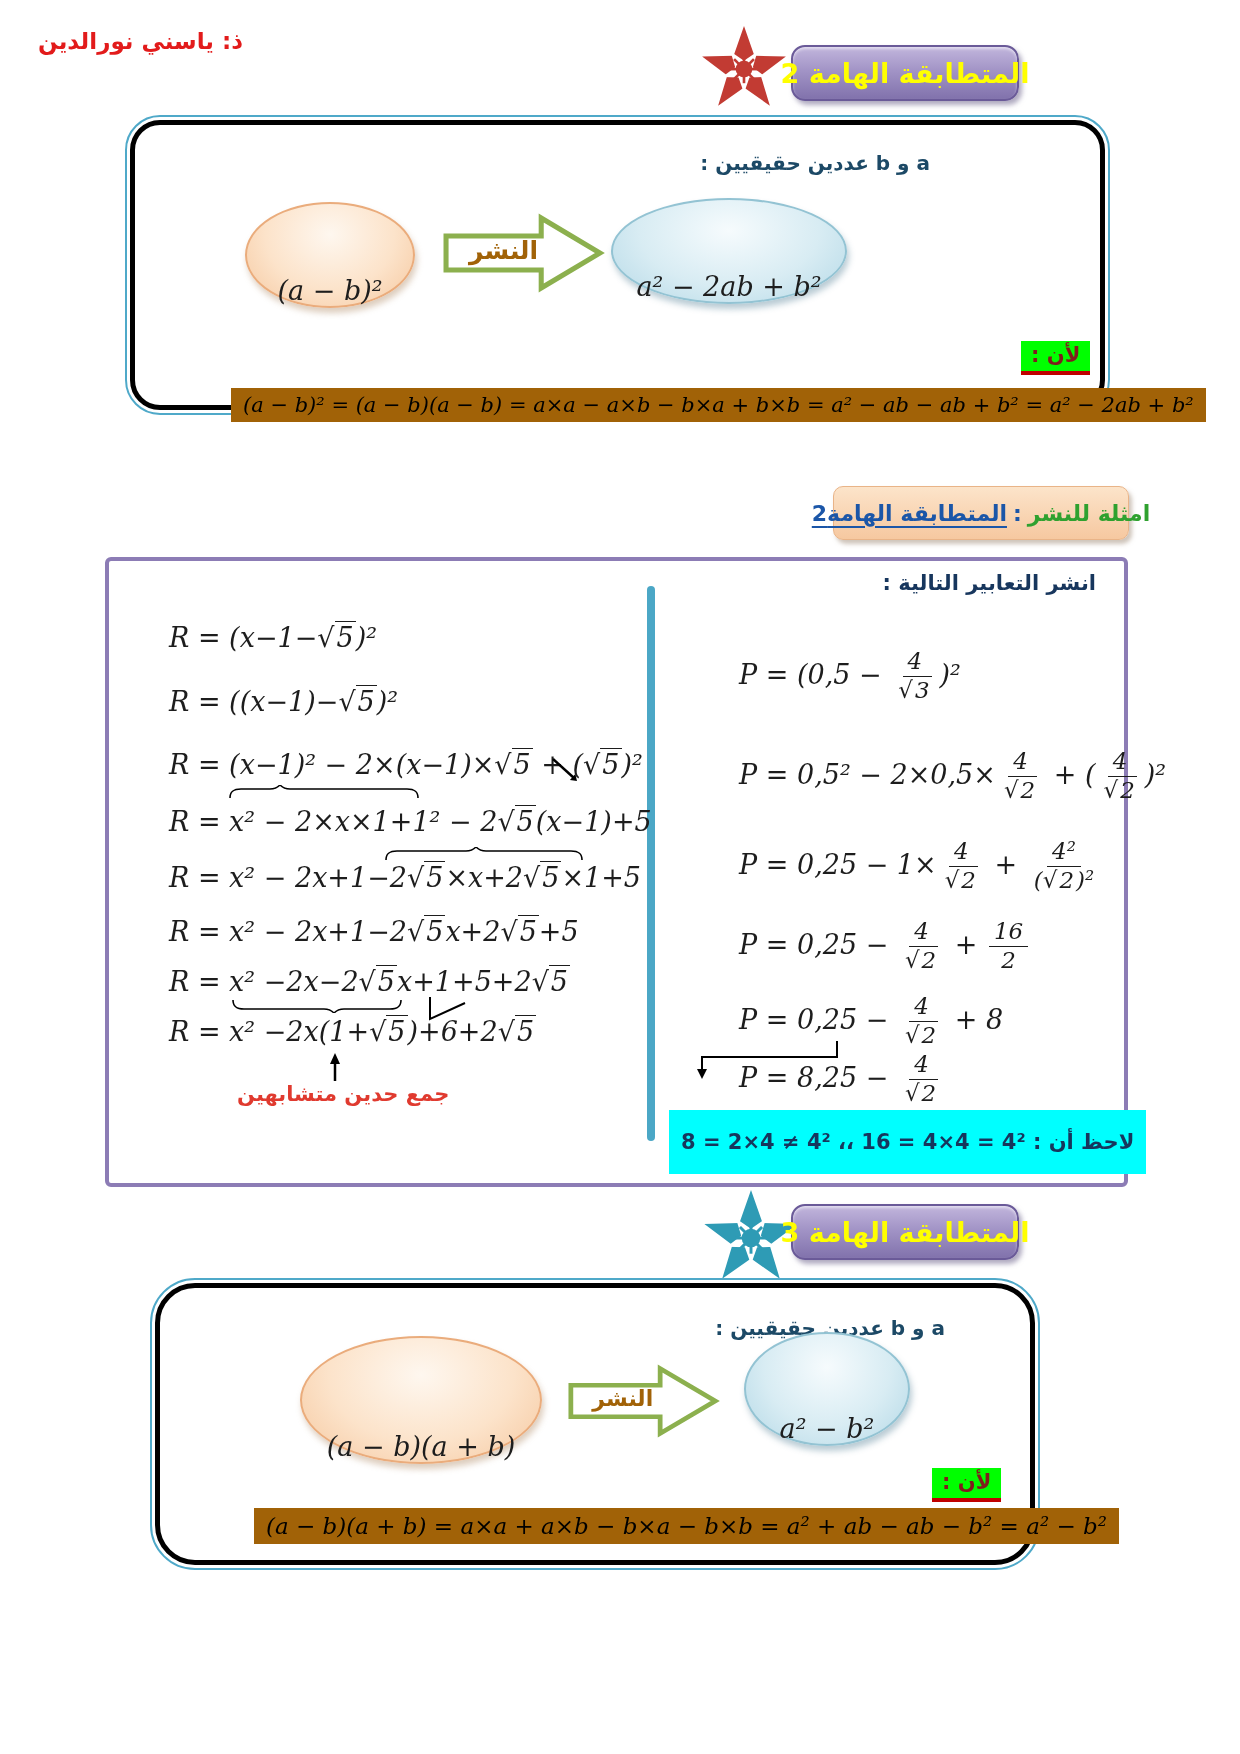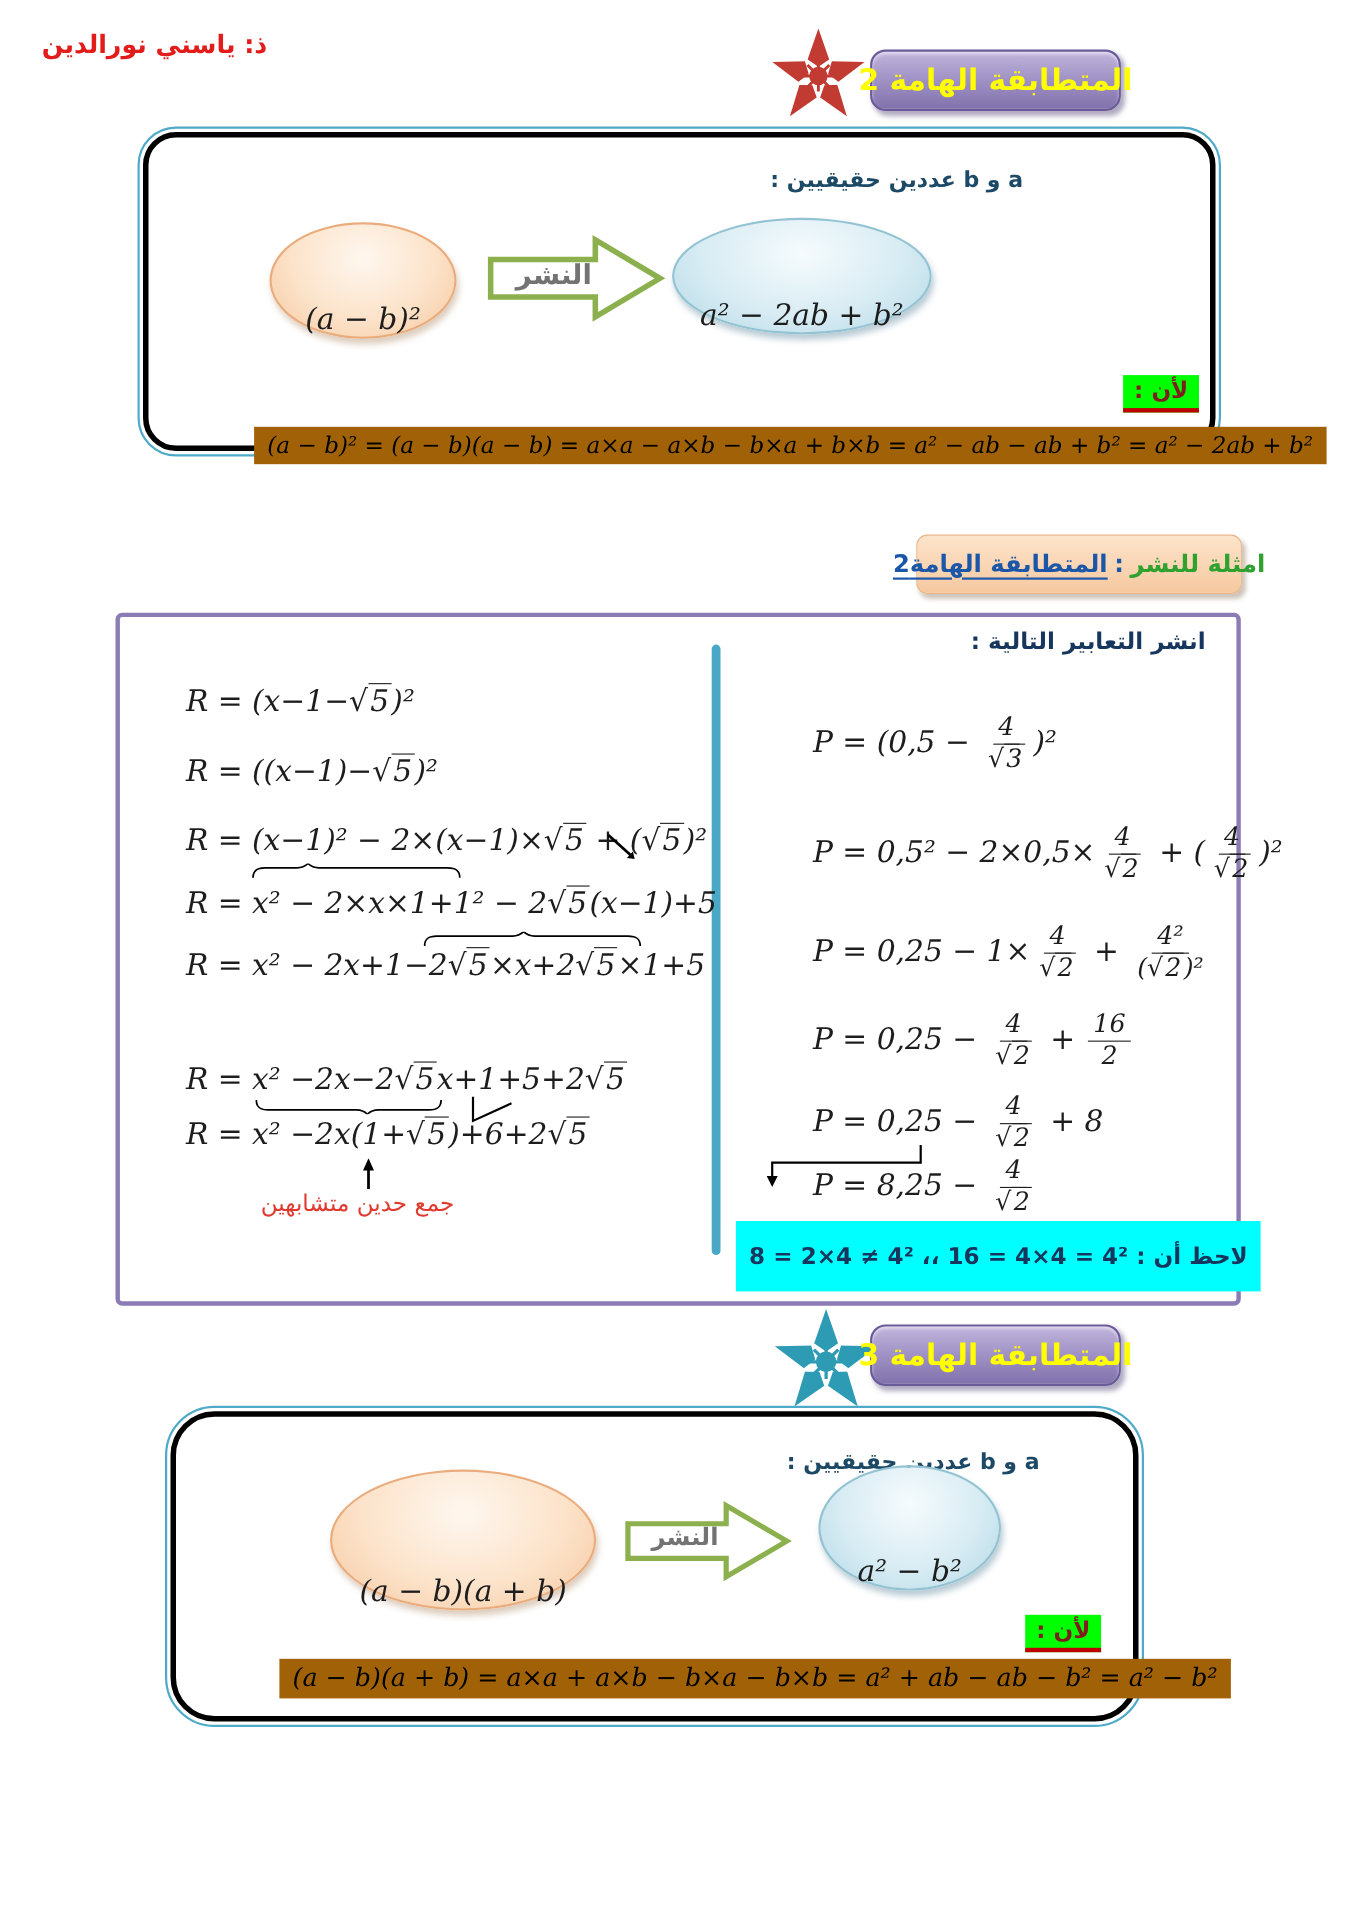--- a/index.html
+++ b/index.html
@@ -28,21 +28,21 @@
           border:2px solid #EAAC7C;box-shadow:2px 5px 6px rgba(170,130,90,.4);}
   .blue{background:radial-gradient(ellipse at 50% 30%,#F6FBFD 0%,#D8ECF3 55%,#B3D8E6 100%);
         border:2px solid #93C3D3;box-shadow:2px 5px 6px rgba(100,140,160,.45);}
 
   .math{font-family:"DejaVu Serif",serif;font-style:italic;color:#1d1d1d;}
   .ellipse .math{font-size:27px;white-space:nowrap;}
 
   .blockarrow{position:absolute;}
   .blockarrow svg{position:absolute;left:0;top:0;}
   .arrowlabel{position:absolute;left:16%;top:46%;transform:translateY(-50%);
-              color:#737373;font-weight:bold;font-size:25px;}
+              color:#a16207;font-weight:bold;font-size:25px;}
 
   .because{position:absolute;background:#00FF00;color:#7f1d1d;font-weight:bold;font-size:21px;
            padding:2px 10px 4px;border-bottom:4px solid #C00000;white-space:nowrap;}
 
   .proof{position:absolute;background:#a16207;color:#000;padding:5px 12px;white-space:nowrap;
          font-family:"DejaVu Serif",serif;font-style:italic;}
 
   .exbanner{position:absolute;display:flex;align-items:center;justify-content:center;gap:6px;
             background:linear-gradient(180deg,#FCE4CA,#F6C8A0);border-radius:10px;border:1px solid #E9B488;
             box-shadow:3px 4px 4px rgba(160,140,120,.5);font-size:22px;font-weight:bold;white-space:nowrap;}
@@ -55,21 +55,21 @@
   .divider{position:absolute;width:8px;background:#4BA7C6;border-radius:4px;}
 
   .eq{position:absolute;font-size:27px;white-space:nowrap;}
   .frac{display:inline-flex;flex-direction:column;align-items:center;vertical-align:middle;
         margin:0 3px;line-height:1.12;font-size:23px;font-style:italic;}
   .frac .num{padding:0 5px 1px;border-bottom:1.7px solid currentColor;}
   .frac .den{padding:1px 5px 0;}
   .sqrt{white-space:nowrap;}
   .sqrt .rad{border-top:1.7px solid currentColor;padding:0 2px;}
 
-  .rednote{position:absolute;color:#E03A2F;font-weight:normal;font-size:21px;white-space:nowrap;}
+  .rednote{position:absolute;color:#E03A2F;font-weight:bold;font-size:21px;white-space:nowrap;}
   .observe{position:absolute;background:#00FFFF;color:#17365D;font-weight:bold;font-size:21px;
            padding:20px 12px;white-space:nowrap;}
   .deco{position:absolute;line-height:0;}
 </style>
 </head>
 <body>
 
 <div id="page">
 
   <div class="author" style="left:38px;top:28px" dir="rtl">ذ: ياسني نورالدين</div>
@@ -121,20 +121,21 @@
 
   <div class="purplebox" style="left:105px;top:557px;width:1023px;height:630px">
     <div class="extitle" style="right:28px;top:10px" dir="rtl">انشر التعابير التالية :</div>
     <div class="divider" style="left:538px;top:25px;height:555px"></div>
 
     <div class="math eq" style="left:60px;top:61px">R = (x−1−<span class="sqrt">√<span class="rad">5</span></span>)²</div>
     <div class="math eq" style="left:60px;top:125px">R = ((x−1)−<span class="sqrt">√<span class="rad">5</span></span>)²</div>
     <div class="math eq" style="left:60px;top:188px">R = (x−1)² − 2×(x−1)×<span class="sqrt">√<span class="rad">5</span></span> + (<span class="sqrt">√<span class="rad">5</span></span>)²</div>
     <div class="math eq" style="left:60px;top:245px">R = x² − 2×x×1+1² − 2<span class="sqrt">√<span class="rad">5</span></span>(x−1)+5</div>
     <div class="math eq" style="left:60px;top:301px">R = x² − 2x+1−2<span class="sqrt">√<span class="rad">5</span></span>×x+2<span class="sqrt">√<span class="rad">5</span></span>×1+5</div>
+    <div class="math eq" style="left:60px;top:355px">R = x² − 2x+1−2<span class="sqrt">√<span class="rad">5</span></span>x+2<span class="sqrt">√<span class="rad">5</span></span>+5</div>
     <div class="math eq" style="left:60px;top:405px">R = x² −2x−2<span class="sqrt">√<span class="rad">5</span></span>x+1+5+2<span class="sqrt">√<span class="rad">5</span></span></div>
     <div class="math eq" style="left:60px;top:455px">R = x² −2x(1+<span class="sqrt">√<span class="rad">5</span></span>)+6+2<span class="sqrt">√<span class="rad">5</span></span></div>
 
     <div class="deco" style="left:120px;top:224px"><svg width="190" height="14" viewBox="0 0 190 14">
           <path d="M1 13 C1 6 5 4 12 4 L41 4 C47 4 49 2 51 0 C53 2 55 4 61 4 L178 4 C185 4 189 6 189 13" fill="none" stroke="#000" stroke-width="1.6"></path>
         </svg></div>
     <div class="deco" style="left:440px;top:194px">
       <svg width="34" height="34">
           <line x1="4" y1="4" x2="25" y2="23" stroke="#000" stroke-width="2.5"></line>
         <polygon points="28,26 20.9,25 26.3,19" fill="#000"></polygon>

